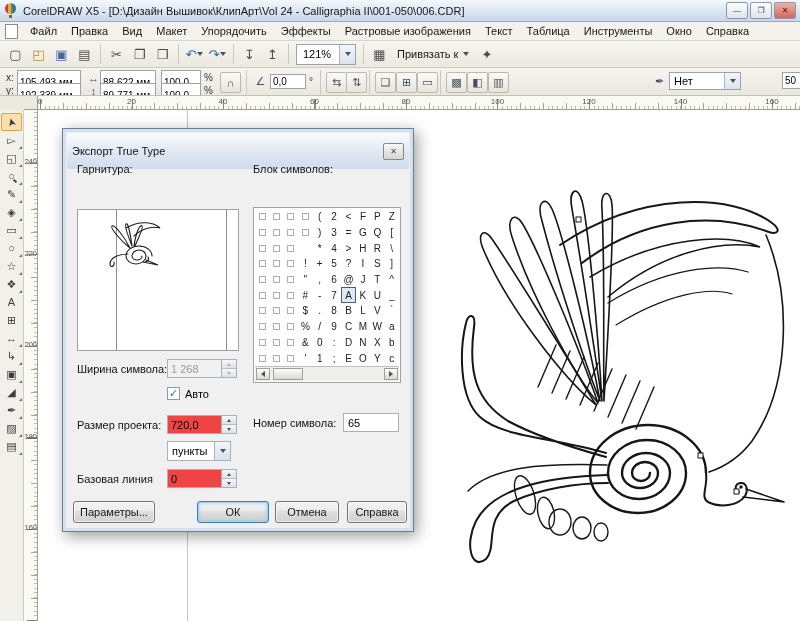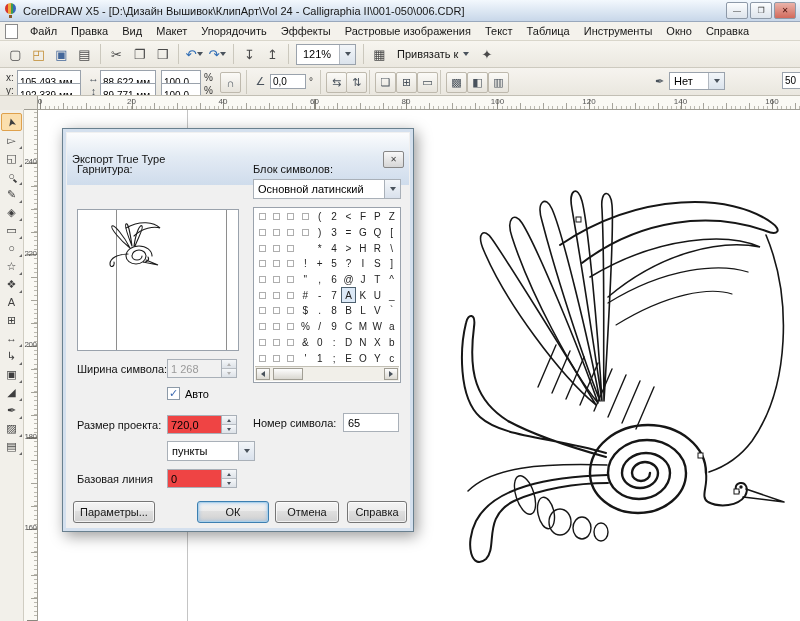--- a/index.html
+++ b/index.html
@@ -96,21 +96,21 @@
   .triup{display:inline-block;width:0;height:0;border:3px solid transparent;border-bottom:4px solid #49525c;border-top:none}
   .trileft{display:inline-block;width:0;height:0;border:3px solid transparent;border-right:4px solid #49525c;border-left:none}
   .triright{display:inline-block;width:0;height:0;border:3px solid transparent;border-left:4px solid #49525c;border-right:none}
   .tridown.dis{border-top-color:#b0b0b0}.triup.dis{border-bottom-color:#b0b0b0}
 
   
   .dialog{position:absolute;left:62px;top:128px;width:352px;height:404px;box-sizing:border-box;
     background:#f0f0f0;border:1px solid #69808f;
     box-shadow:inset 0 0 0 3px #d4e0ee,3px 4px 14px rgba(0,0,0,.4)}
   .dtitle{position:absolute;left:4px;top:4px;right:4px;height:20px;display:flex;align-items:center;
-    background:linear-gradient(#fbfcfd,#e3ebf4 45%,#cfdcec);padding:16px 5px;color:#111}
+    background:linear-gradient(#fbfcfd,#e3ebf4 45%,#cfdcec);padding:8px 5px;color:#111}
   .dclose{margin-left:auto;width:19px;height:15px;border:1px solid #878787;border-radius:2px;
     background:linear-gradient(#f8f8f8,#d6d6d6);display:flex;align-items:center;justify-content:center;
     font-size:8px;color:#444}
   .dlab{position:absolute;color:#111;white-space:nowrap}
   .dinput{position:absolute;height:20px;background:#fff;border:1px solid #a9b0b8;box-sizing:border-box;
     display:flex;align-items:center;padding:0 4px}
   .dselect{position:absolute;height:20px;background:#fff;border:1px solid #a9b0b8;box-sizing:border-box;
     display:flex;align-items:center}
   .dselect .sv{flex:1;padding:0 4px;white-space:nowrap;overflow:hidden}
   .ddbtn2{width:16px;height:100%;border-left:1px solid #a9b0b8;box-sizing:border-box;
@@ -307,21 +307,21 @@
       <span>▩</span>
     </div>
   <div class="picon pbtn" style="left:467px;top:4px">
       <span>◧</span>
     </div>
   <div class="picon pbtn" style="left:488px;top:4px">
       <span>▥</span>
     </div>
 
   <span class="picon" style="left:650px;top:4px">✒</span>
-  <div class="pdd" style="left:669px;top:4px;width:56px">
+  <div class="pdd" style="left:669px;top:4px;width:72px">
     <span class="pv">Нет</span>
     <span class="ddbtn">
         <i class="tridown"></i>
       </span>
   </div>
   <div class="pfld" style="left:782px;top:4px;width:36px;height:17px">
       <span>50</span>
     </div>
 </div>
 
@@ -445,26 +445,20 @@
   <div class="dtitle">
     <span>Экспорт True Type</span>
     <span class="dclose">
         <span>✕</span>
       </span>
   </div>
 
   <span class="dlab" style="left:14px;top:34px">Гарнитура:</span>
 
   <span class="dlab" style="left:190px;top:34px">Блок символов:</span>
-  <div class="dselect" style="left:190px;top:50px;width:148px">
-    <span class="sv">Основной латинский</span>
-    <span class="ddbtn2">
-        <i class="tridown"></i>
-      </span>
-  </div>
 
   <div class="preview" style="left:14px;top:80px;width:162px;height:142px">
     <div class="pvline" style="left:38px"></div>
     <div class="pvline" style="left:148px"></div>
     <svg class="minibird" viewBox="0 0 64 56">
       <g fill="none" stroke="#1c1c1c" stroke-width="1.1" stroke-linecap="round">
         <path d="M 40 40 a 5 4 0 0 1 -10 0 a 7 6 0 0 1 14 0 a 10 8 0 0 1 -20 0 a 13 10 0 0 1 26 0"></path>
         <path d="M28 32 C22 20 12 8 10 10 C8 12 18 24 28 32"></path>
         <path d="M30 30 C28 16 26 6 24 8 C22 10 26 20 30 30"></path>
         <path d="M32 30 C34 16 38 8 40 10 C42 12 36 22 33 30"></path>
@@ -699,21 +693,21 @@
     <span class="spincol">
         <span>
           <i class="triup"></i>
         </span>
         <span>
           <i class="tridown"></i>
         </span>
       </span>
   </div>
 
-  <div class="dselect" style="left:104px;top:312px;width:88px">
+  <div class="dselect" style="left:104px;top:312px;width:64px">
     <span class="sv">пункты</span>
     <span class="ddbtn2">
         <i class="tridown"></i>
       </span>
   </div>
 
   <span class="dlab" style="left:14px;top:344px">Базовая линия</span>
   <div class="dspin" style="left:104px;top:340px;width:70px">
     <span class="sv">0</span>
     <span class="spincol">

